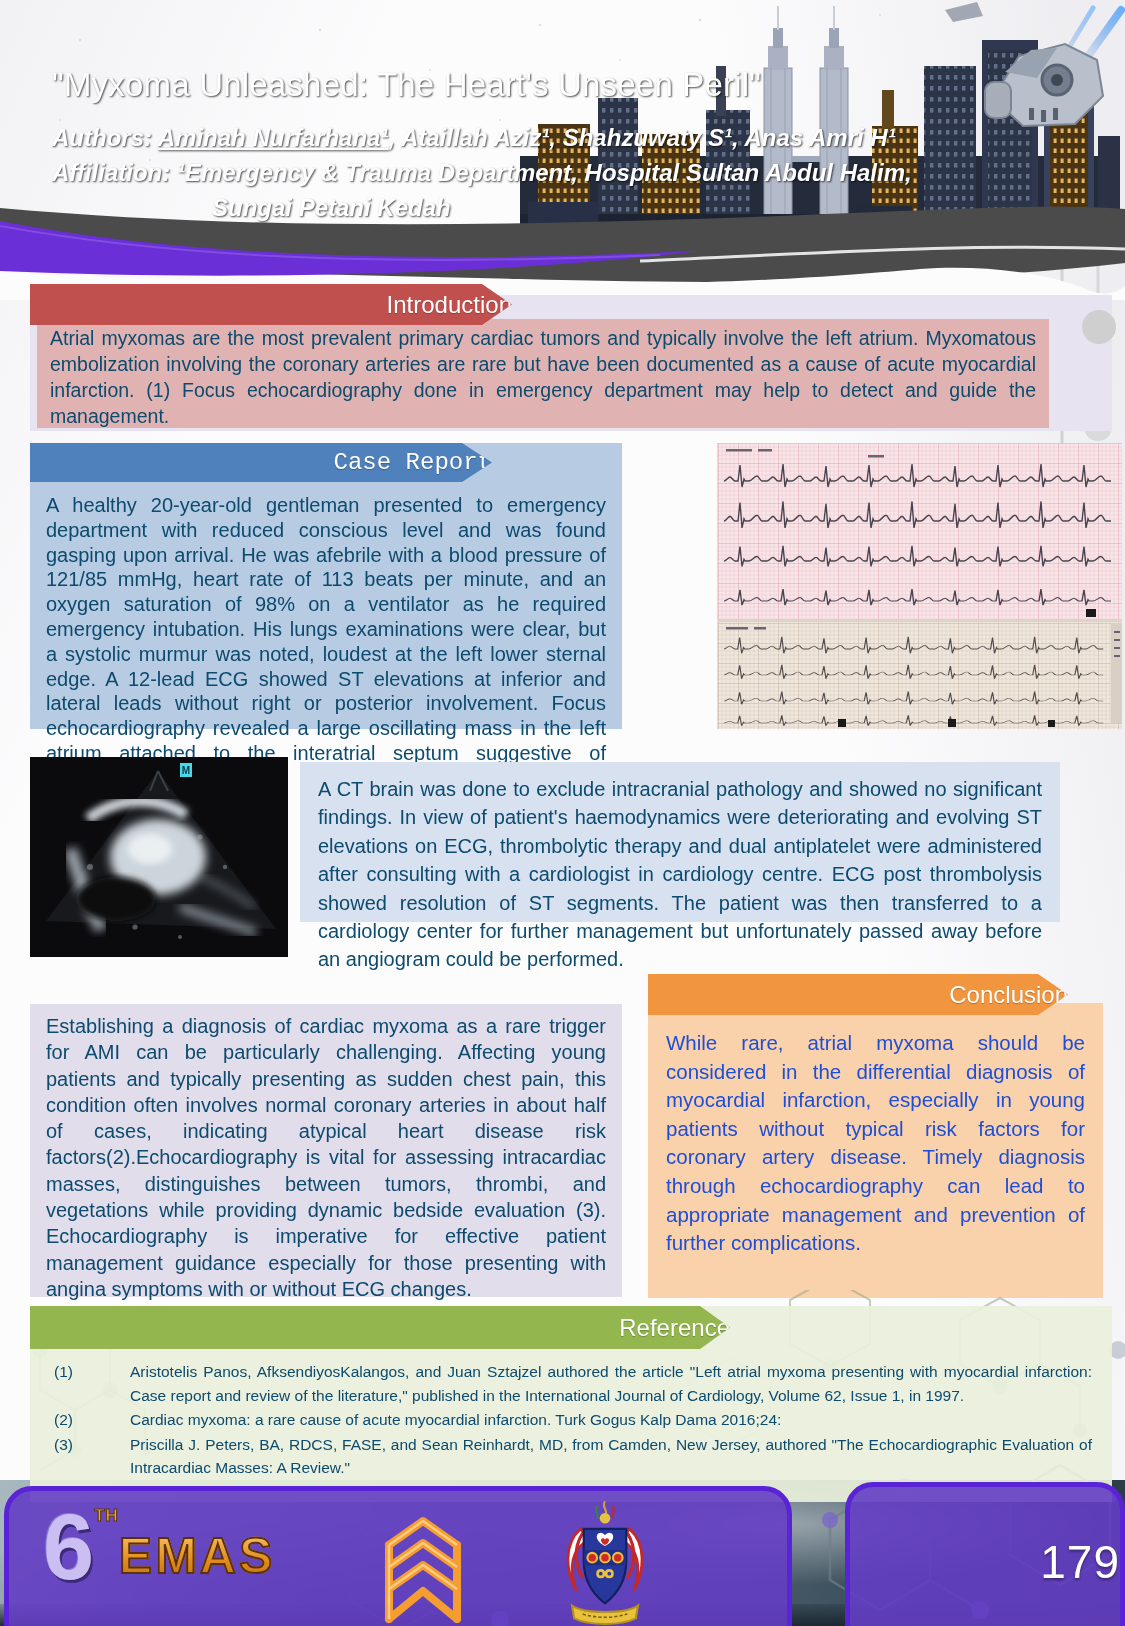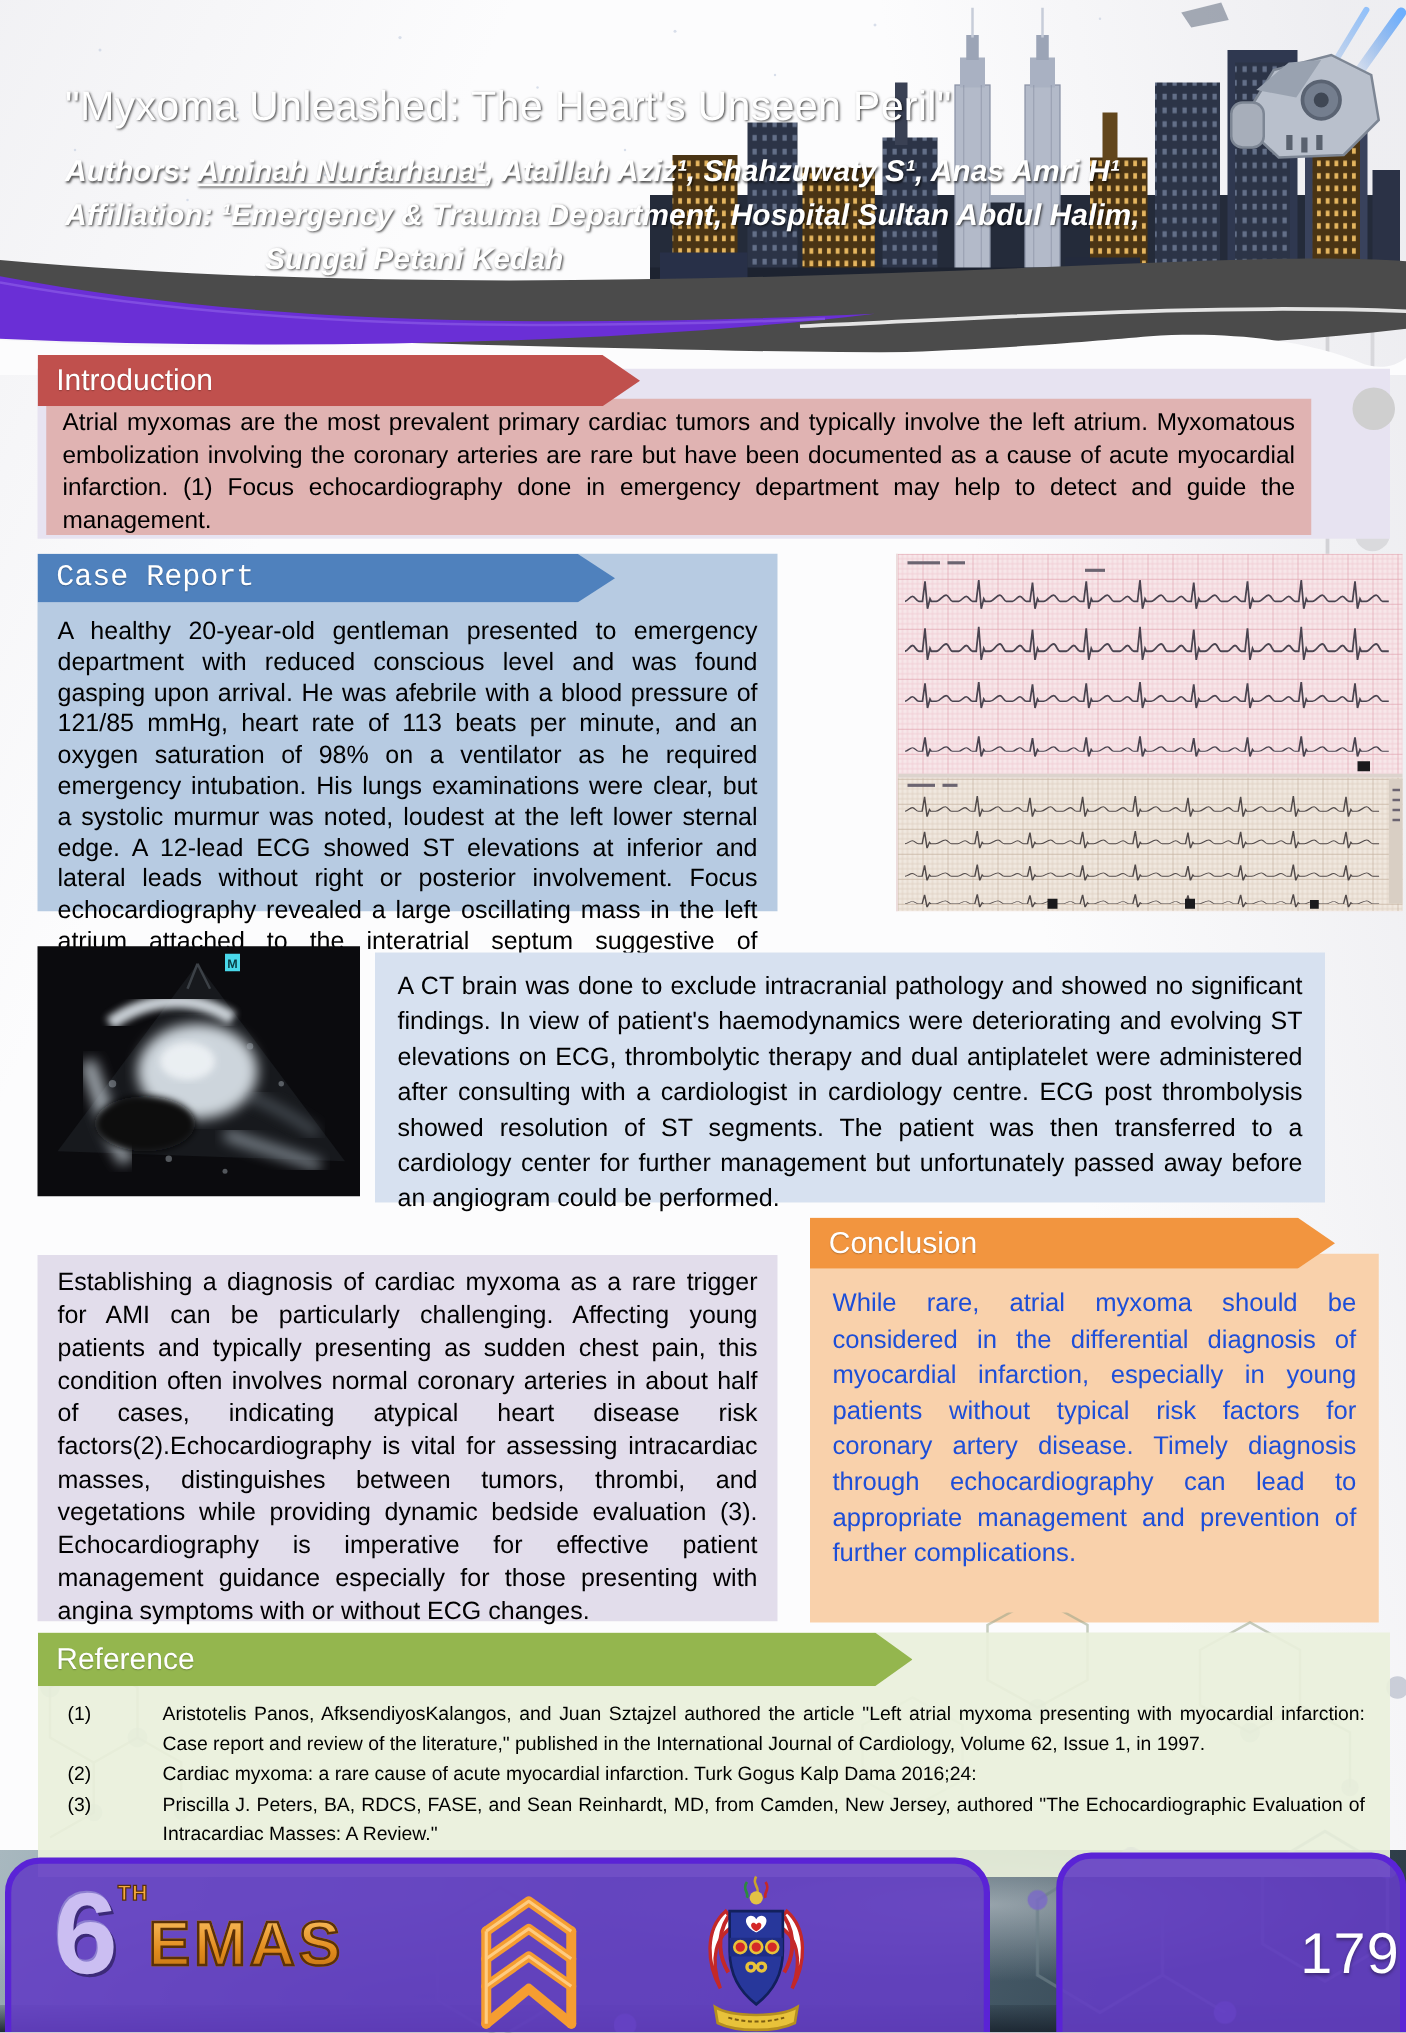--- a/index.html
+++ b/index.html
@@ -33,42 +33,42 @@
   .skyline{position:absolute;left:520px;top:6px;z-index:4;}
   .stars{position:absolute;inset:0;z-index:3;}
   .ship{position:absolute;right:0;top:0;z-index:5;}
   .swoosh{position:absolute;left:0;bottom:0;z-index:7;}
   .gray-dot{position:absolute;left:1082px;top:310px;width:34px;height:34px;border-radius:50%;
             background:#cfcfcf;z-index:4;}
 
   
   .banner{position:absolute;color:#fff;font-size:24px;line-height:41px;padding-left:15px;
           clip-path:polygon(0 0, calc(100% - 30px) 0, 100% 50%, calc(100% - 30px) 100%, 0 100%);
-          z-index:6;text-shadow:0 1px 1px rgba(0,0,0,.25);}
+          z-index:6;text-shadow:0 1px 1px rgba(0,0,0,.25);text-align:right;}
 
   
-  .bodybox{position:absolute;color:#000000;text-align:justify;z-index:5;}
+  .bodybox{position:absolute;color:#0c4a6e;text-align:justify;z-index:5;}
 
   .lavender-strip{position:absolute;left:30px;top:295px;width:1082px;height:136px;
                   background:#e7e3f1;z-index:3;}
   .intro-banner{left:30px;top:284px;width:482px;height:41px;background:#c0504d;}
   .intro-body{left:37px;top:319px;width:1012px;height:109px;background:#e0b3b2;
               font-size:19.5px;line-height:26px;padding:6px 13px;}
 
   .case-body{left:30px;top:443px;width:592px;height:286px;background:#b7cbe2;
              font-size:20px;line-height:24.8px;padding:50px 16px 0 16px;}
   .case-banner{left:30px;top:443px;width:462px;height:39px;background:#4f81bd;line-height:39px;font-family:Liberation Mono, monospace;}
 
   .ecg{position:absolute;left:717px;top:443px;width:405px;height:286px;z-index:5;
        background:#f2e3e4;overflow:hidden;border-left:1px solid #e9d8d8;}
 
   .echo{position:absolute;left:30px;top:757px;width:258px;height:200px;z-index:5;
         background:#0b0b0e;overflow:hidden;}
 
-  .ct-body{left:300px;top:762px;width:760px;height:200px;background:#d7e1f0;
+  .ct-body{left:300px;top:762px;width:760px;height:160px;background:#d7e1f0;
            font-size:20px;line-height:28.4px;padding:13px 18px;}
 
   .disc-banner{left:30px;top:962px;width:542px;height:42px;background:#7d62a0;line-height:42px;}
   .disc-body{left:30px;top:1004px;width:592px;height:293px;background:#e2ddeb;
              font-size:20px;line-height:26.3px;padding:9px 16px;}
 
   .conc-banner{left:648px;top:962px;width:420px;height:41px;background:#f2953f;margin-top:12px;}
   .conc-body{left:648px;top:1003px;width:455px;height:295px;background:#f9d1ab;
              font-size:20.5px;line-height:28.6px;padding:26px 18px;color:#1d4ed8;}
 

